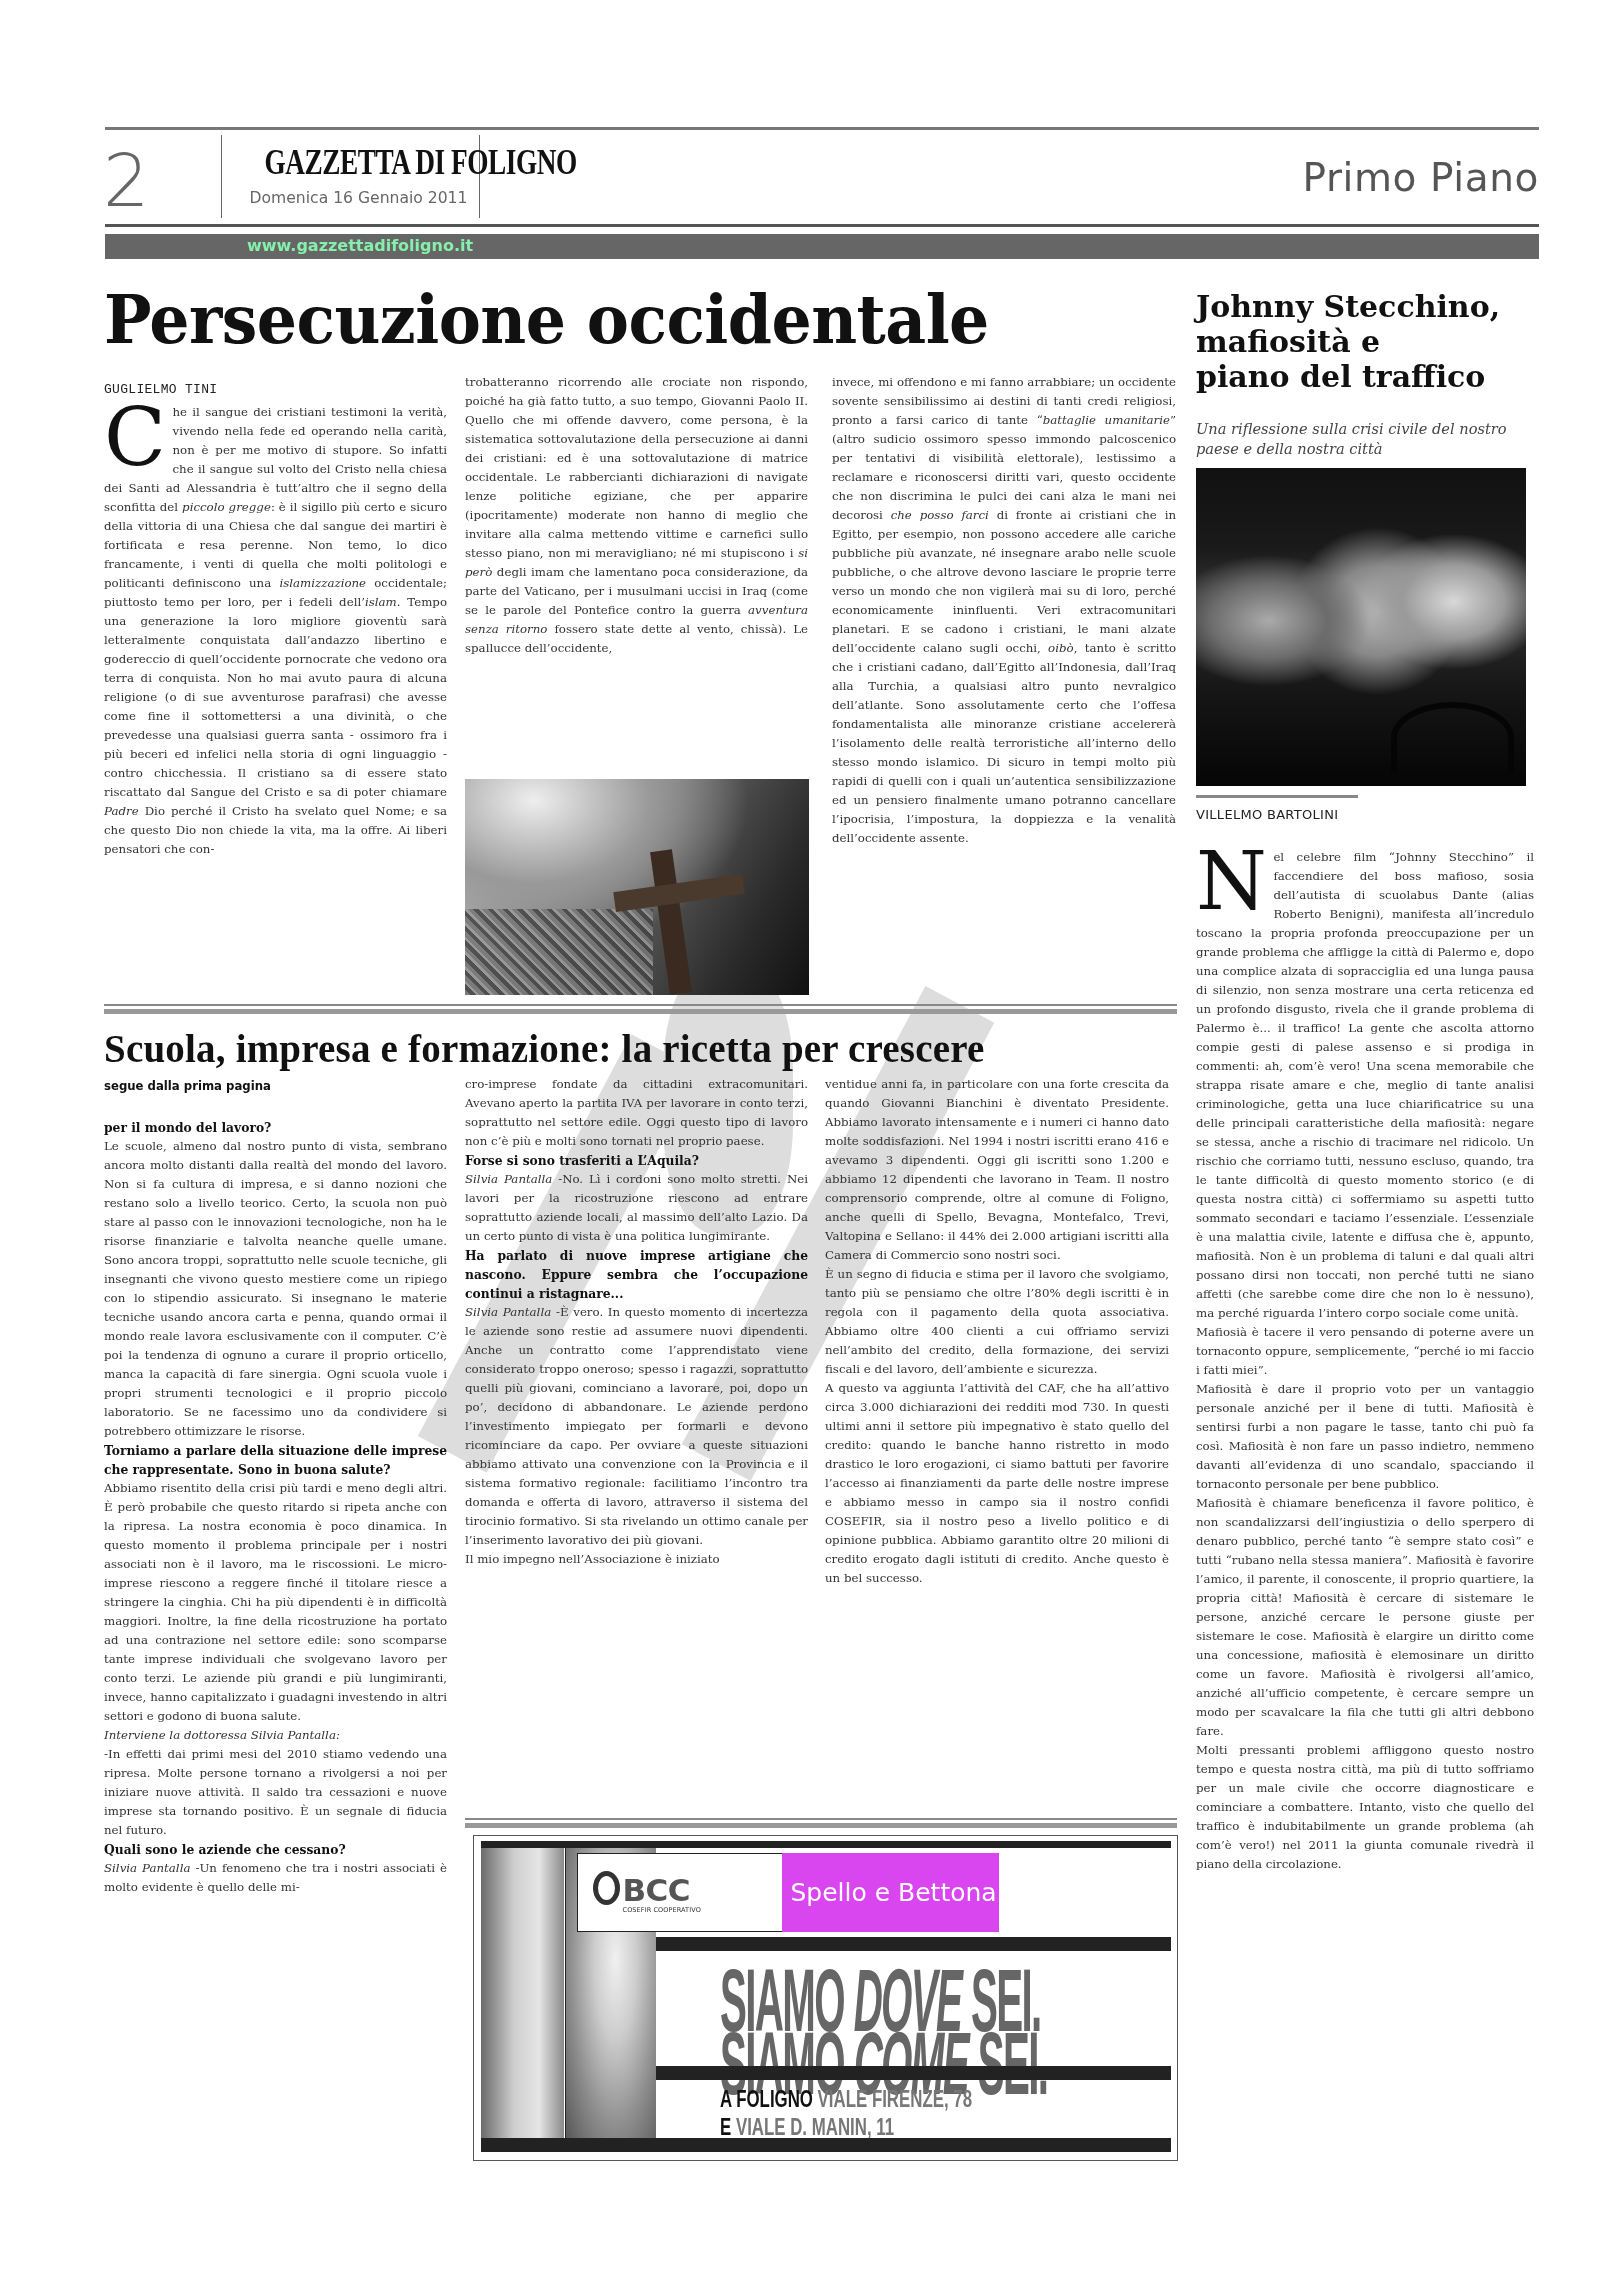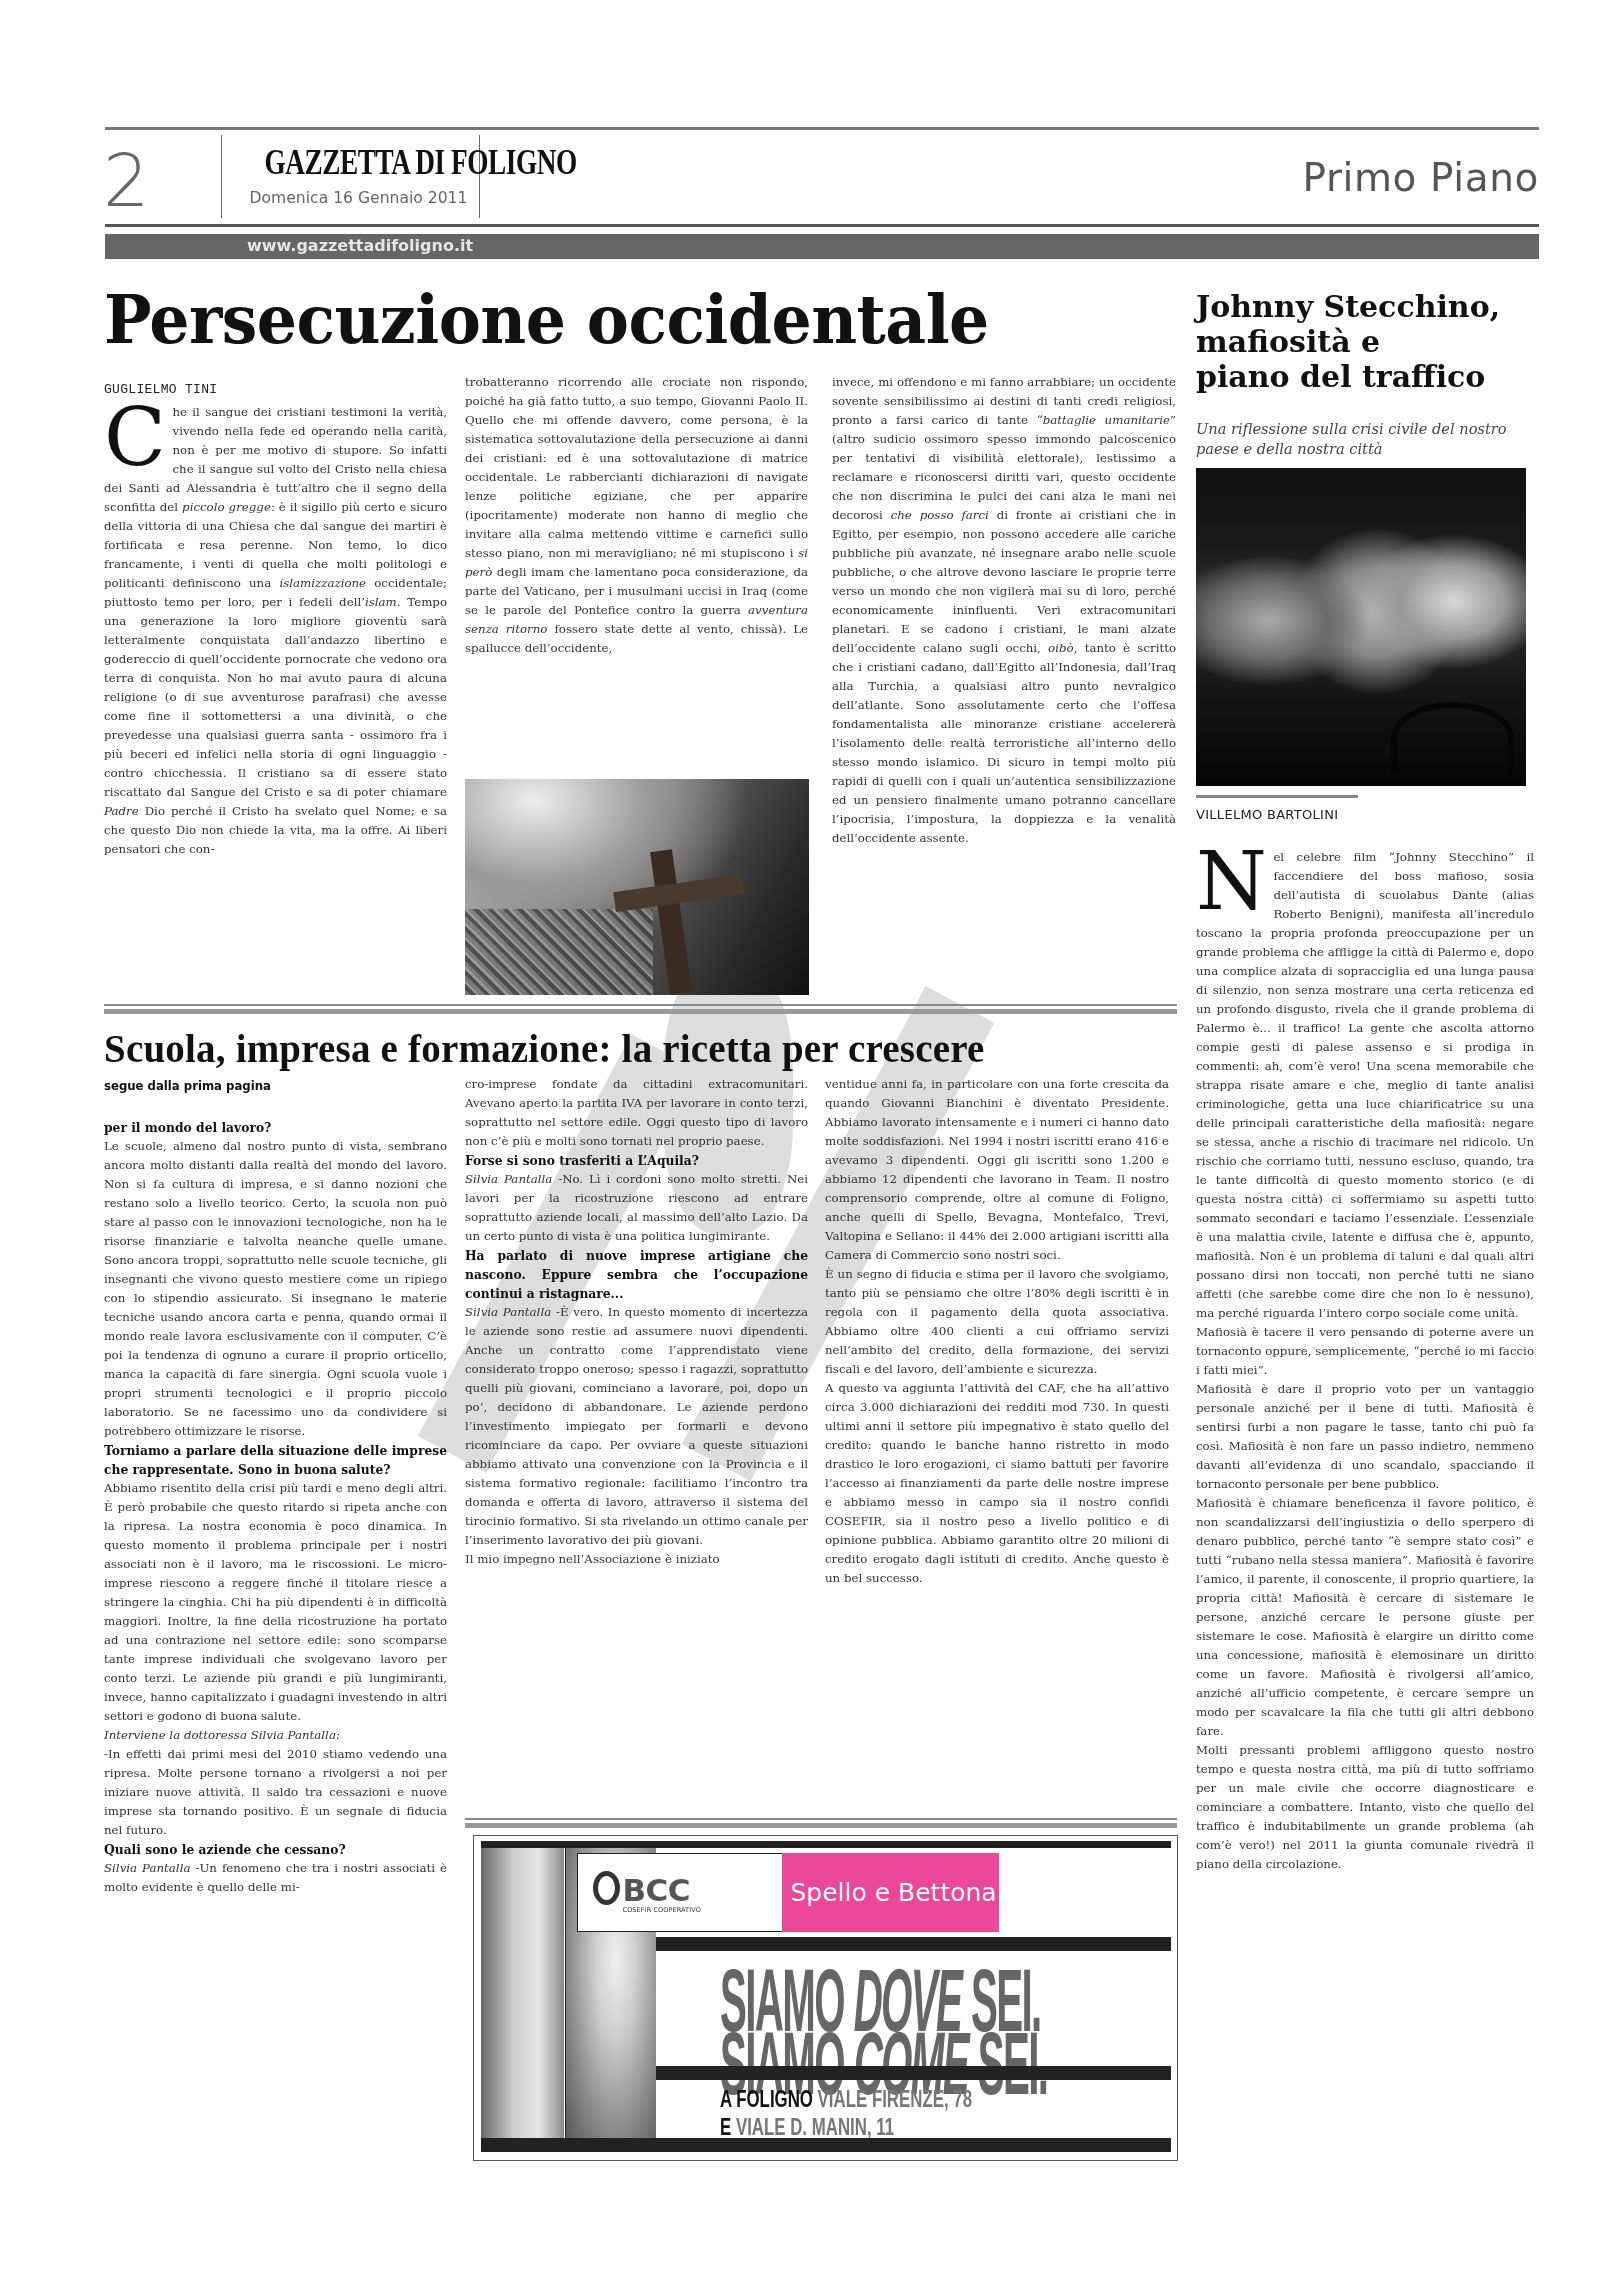--- a/index.html
+++ b/index.html
@@ -8,21 +8,21 @@
 
   
   .hdr-topline { position: absolute; left: 105px; top: 127px; width: 1434px; height: 2.6px; background: #777; }
   .page-num { position: absolute; left: 103px; top: 144px; font-family: "DejaVu Sans", sans-serif; font-size: 73px; color: #666; line-height: 1; font-weight: 300; }
   .mast-box { position: absolute; left: 221px; top: 135px; width: 259px; height: 83px; border-left: 1.3px solid #666; border-right: 1.3px solid #666; text-align: center; padding-left: 16px; }
   .mast-title { font-family: "Liberation Serif", serif; font-weight: bold; font-size: 35px; letter-spacing: -0.6px; transform: scaleX(0.78); transform-origin: center; white-space: nowrap; margin-top: 10.4px; color: #111; line-height: 1; }
   .mast-date { font-family: "DejaVu Sans", sans-serif; font-size: 15.6px; color: #666; margin-top: 9px; }
   .section-title { position: absolute; right: 84px; top: 155px; font-family: "DejaVu Sans", sans-serif; font-size: 39px; color: #555; letter-spacing: 0.6px; }
   .hdr-bottomline { position: absolute; left: 105px; top: 224px; width: 1434px; height: 3.2px; background: #555; }
   .urlbar { position: absolute; left: 105px; top: 234px; width: 1434px; height: 25px; background: #666; }
-  .urlbar span { position: absolute; left: 142px; top: 1.9px; color: #e5e5e5; font-family: "DejaVu Sans", sans-serif; font-weight: bold; font-size: 16px; }
+  .urlbar span { position: absolute; left: 142px; top: 1.9px; color: #86efac; font-family: "DejaVu Sans", sans-serif; font-weight: bold; font-size: 16px; }
 
   
   .a1-title { position: absolute; left: 104px; top: 284px; font-family: "DejaVu Serif", serif; font-weight: bold; font-size: 68px; letter-spacing: -0.6px; color: #111; white-space: nowrap; transform: scaleX(0.93); transform-origin: left; line-height: 1.05; }
   .byline { font-family: "DejaVu Sans", sans-serif; font-size: 13px; color: #222; letter-spacing: 0.3px; }
   .a1-byline { position: absolute; left: 104px; top: 382px; font-family: Liberation Mono, monospace; }
   .col { position: absolute; font-family: "DejaVu Serif", serif; font-size: 11.8px; line-height: 19px; text-align: justify; color: #333; hyphens: auto; }
   .col p { margin: 0; }
   .col em { font-style: italic; }
   .col .q { font-weight: bold; color: #111; font-size: 12.3px; }
   .a1-c1 { left: 104px; top: 403px; width: 343px; }
@@ -75,21 +75,21 @@
   .ad { position: absolute; left: 464px; top: 1835px; width: 705px; height: 326px; border: 1.3px solid #555; background: #fff; margin-left: 9px; }
   .ad-inner { position: absolute; left: 6.5px; top: 5.2px; right: 6.5px; bottom: 7.8px; }
   .ad-band-top { position: absolute; left: 0; top: 0; right: 0; height: 6.5px; background: #222; }
   .ad-photo { position: absolute; left: 0; top: 6.5px; width: 83px; height: 295px; background: linear-gradient(90deg, #6a6a6a 0%, #cfcfcf 40%, #e5e5e5 70%, #8a8a8a 100%); }
   .ad-photo2 { position: absolute; left: 84px; top: 6.5px; width: 91px; height: 295px; background:
       radial-gradient(ellipse at 55% 38%, #f0f0f0 0%, #cdcdcd 30%, #8d8d8d 65%, #555 100%); border-left: 1.9px solid #222; }
   .ad-logo-box { position: absolute; left: 96px; top: 11.7px; width: 206px; height: 79px; background: #fff; border: 1.9px solid #222; border-right: none; }
   .ad-logo-text { position: absolute; left: 142px; top: 31px; font-family: "DejaVu Sans", sans-serif; font-weight: bold; font-size: 31px; color: #555; letter-spacing: -0.6px; }
   .ad-logo-sub { position: absolute; left: 142px; top: 65px; font-family: "DejaVu Sans", sans-serif; font-size: 6.5px; color: #333; letter-spacing: 0.1px; }
   .ad-logo-icon { position: absolute; left: 112px; top: 30px; width: 27px; height: 34px; border: 5.2px solid #333; border-radius: 50%; }
-  .ad-brand-bar { position: absolute; left: 301px; top: 11.7px; width: 217px; height: 79px; background: #ec4899; color: #fff; font-family: "DejaVu Sans", sans-serif; font-size: 25px; line-height: 79px; padding-left: 9px; white-space: nowrap; }
+  .ad-brand-bar { position: absolute; left: 301px; top: 11.7px; width: 217px; height: 79px; background: #d946ef; color: #fff; font-family: "DejaVu Sans", sans-serif; font-size: 25px; line-height: 79px; padding-left: 9px; white-space: nowrap; }
   .ad-stripe { position: absolute; left: 175px; right: 0; height: 14.3px; background: #222; }
   .ad-slogan { position: absolute; left: 239px; font-family: "Liberation Sans", sans-serif; font-weight: bold; font-size: 65px; color: #666; letter-spacing: -2.6px; line-height: 1; transform: scaleX(0.62) scaleY(1.38); transform-origin: left top; white-space: nowrap; }
   .ad-slogan em { font-style: italic; }
   .ad-address { position: absolute; left: 239px; font-family: "Liberation Sans", sans-serif; font-weight: bold; font-size: 23.4px; color: #777; transform: scaleX(0.72); transform-origin: left; white-space: nowrap; }
   .ad-address b { color: #111; }
   .ad-band-bot { position: absolute; left: 0; right: 0; bottom: 0; height: 14.3px; background: #222; }
 </style>
 </head>
 <body>
 

